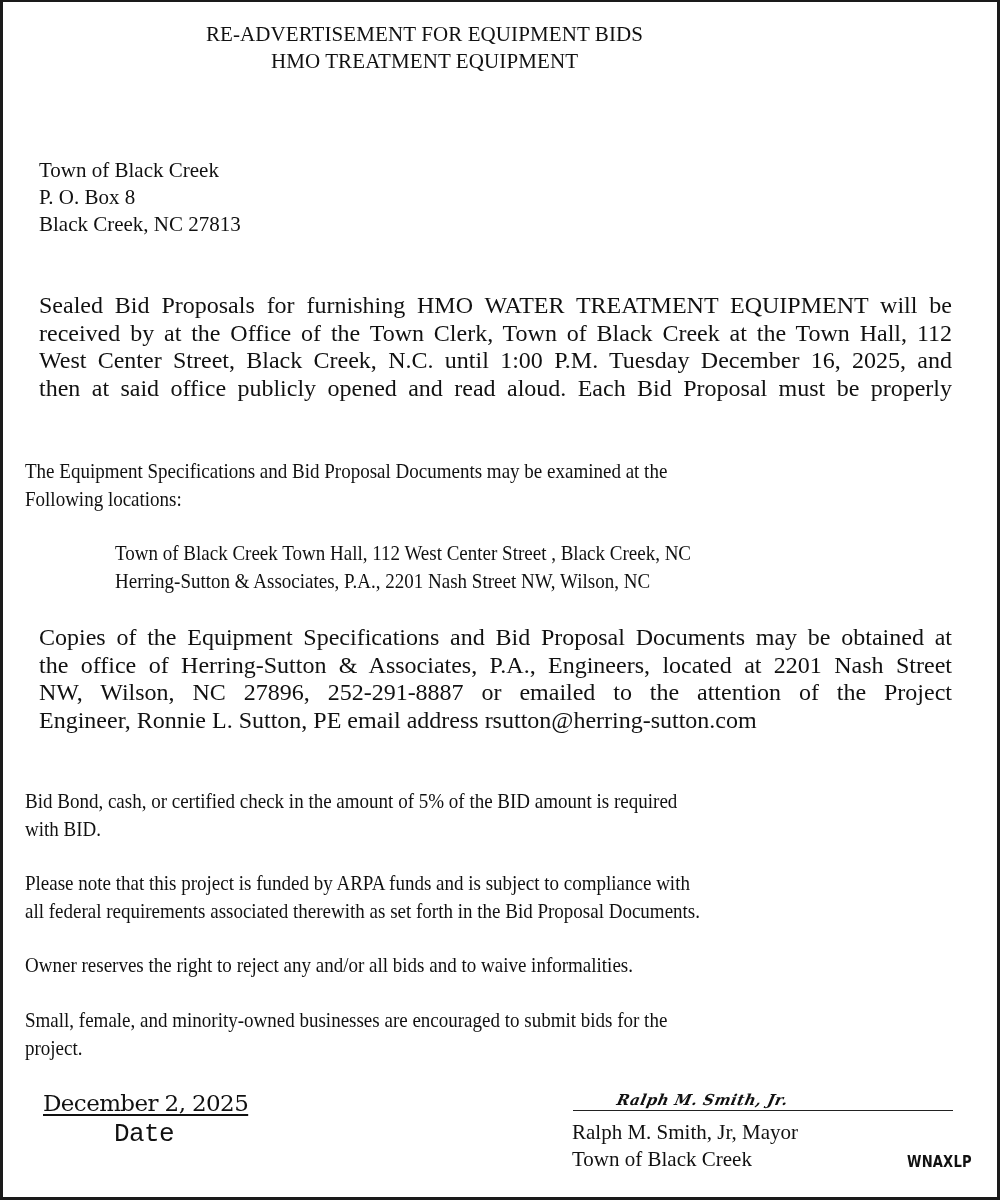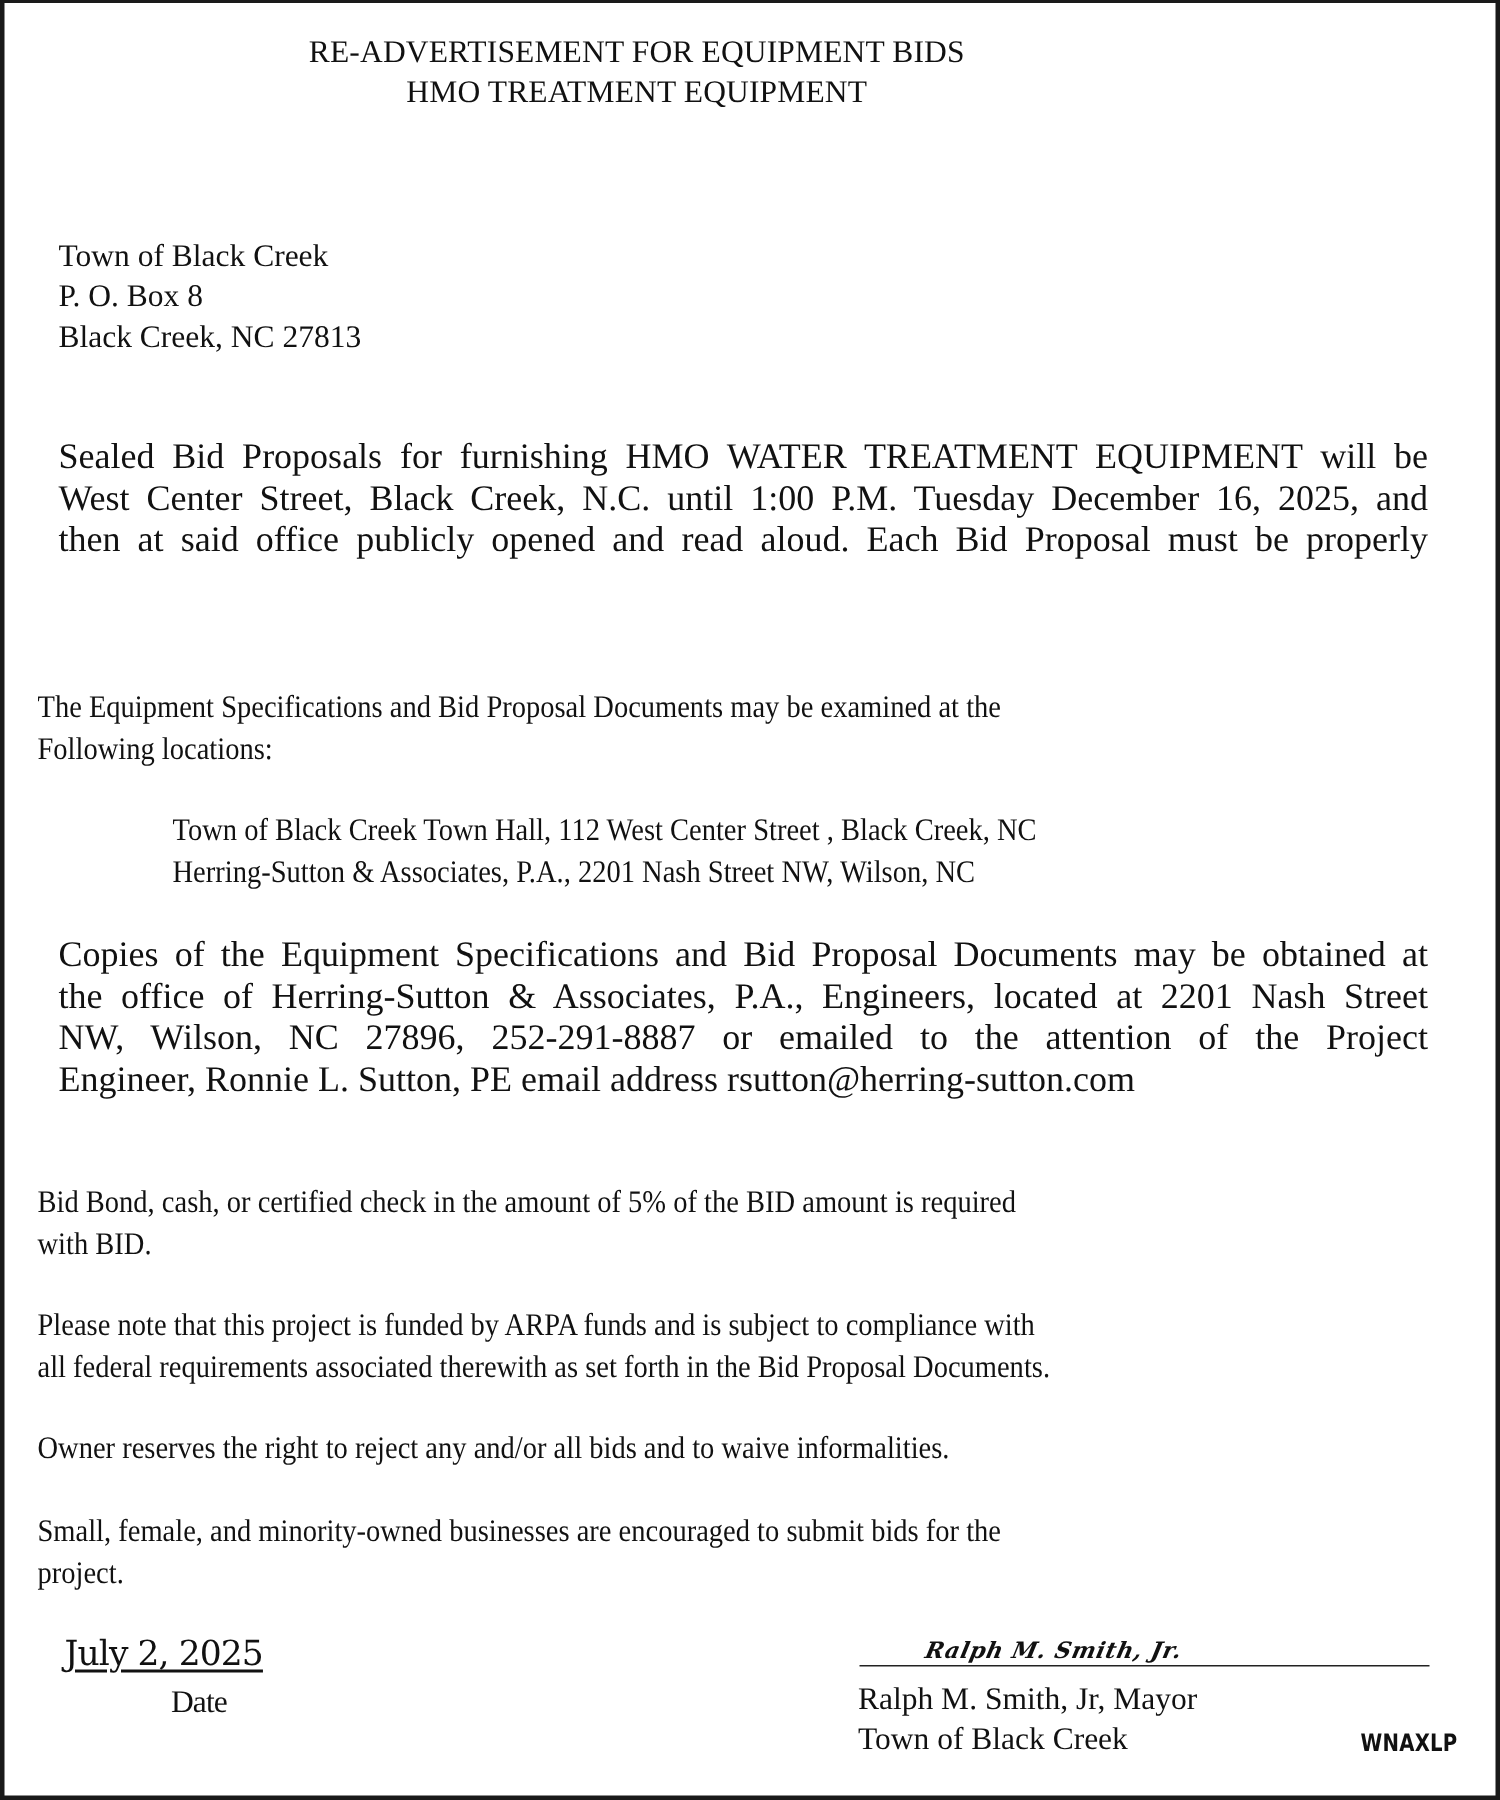--- a/index.html
+++ b/index.html
@@ -60,22 +60,22 @@
       left: 43px; top: 1090px;
       font-size: 23px; line-height: 26px;
       font-family: "DejaVu Serif", serif;
       letter-spacing: -0.6px;
       text-decoration: underline;
       text-underline-offset: 3px;
       text-decoration-thickness: 1.5px;
     }
     .date-label {
       left: 114px; top: 1121px;
-      font-size: 21px; line-height: 26px;
-      font-family: Liberation Serif, serif;
+      font-size: 26px; line-height: 26px;
+      font-family: Liberation Mono, monospace;
       letter-spacing: -0.6px;
     }
     .sig-line {
       position: absolute;
       left: 573px; top: 1110px;
       width: 380px; height: 0;
       border-top: 1.3px solid #222;
     }
     .signature {
       left: 617px; top: 1090px;
@@ -109,20 +109,21 @@
 
 <div class="abs title" style="top:21px;">RE-ADVERTISEMENT FOR EQUIPMENT BIDS</div>
 <div class="abs title" style="top:48px;">HMO TREATMENT EQUIPMENT</div>
 
 <div class="abs body-text" style="left:39px; top:157px;">Town of Black Creek</div>
 <div class="abs body-text" style="left:39px; top:184px;">P. O. Box 8</div>
 <div class="abs body-text" style="left:39px; top:211px;">Black Creek, NC 27813</div>
 
 <div class="para" style="top:292px;">
   <span class="ln">Sealed Bid Proposals for furnishing HMO WATER TREATMENT EQUIPMENT will be</span>
+  <span class="ln">received by at the Office of the Town Clerk, Town of Black Creek at the Town Hall, 112</span>
   <span class="ln">West Center Street, Black Creek, N.C. until 1:00 P.M.  Tuesday December 16, 2025, and</span>
   <span class="ln">then at said office publicly opened and read aloud. Each Bid Proposal must be properly</span>
 </div>
 
 <div class="narrow-wrap" style="top:458px;">
   <span class="ln" style="transform:scaleX(0.905);">The Equipment Specifications and Bid Proposal Documents may be examined at the</span>
   <span class="ln" style="transform:scaleX(0.905);">Following locations:</span>
 </div>
 
 <div class="narrow-wrap" style="left:115px; top:540px;">
@@ -149,21 +150,21 @@
 
 <div class="narrow-wrap" style="top:952px;">
   <span class="ln" style="transform:scaleX(0.905);">Owner reserves the right to reject any and/or all bids and to waive informalities.</span>
 </div>
 
 <div class="narrow-wrap" style="top:1007px;">
   <span class="ln" style="transform:scaleX(0.905);">Small, female, and minority-owned businesses are encouraged to submit bids for the</span>
   <span class="ln" style="transform:scaleX(0.905);">project.</span>
 </div>
 
-<div class="abs sig-date">July 2, 2025</div>
+<div class="abs sig-date">December 2, 2025</div>
 <div class="abs date-label">Date</div>
 
 <div class="sig-line"></div>
 <div class="abs signature">Ralph M. Smith, Jr.</div>
 <div class="abs signer" style="top:1119px;">Ralph M. Smith, Jr,  Mayor</div>
 <div class="abs signer" style="top:1146px;">Town of Black Creek</div>
 
 <div class="abs code">WNAXLP</div>
 
 </body></html>

